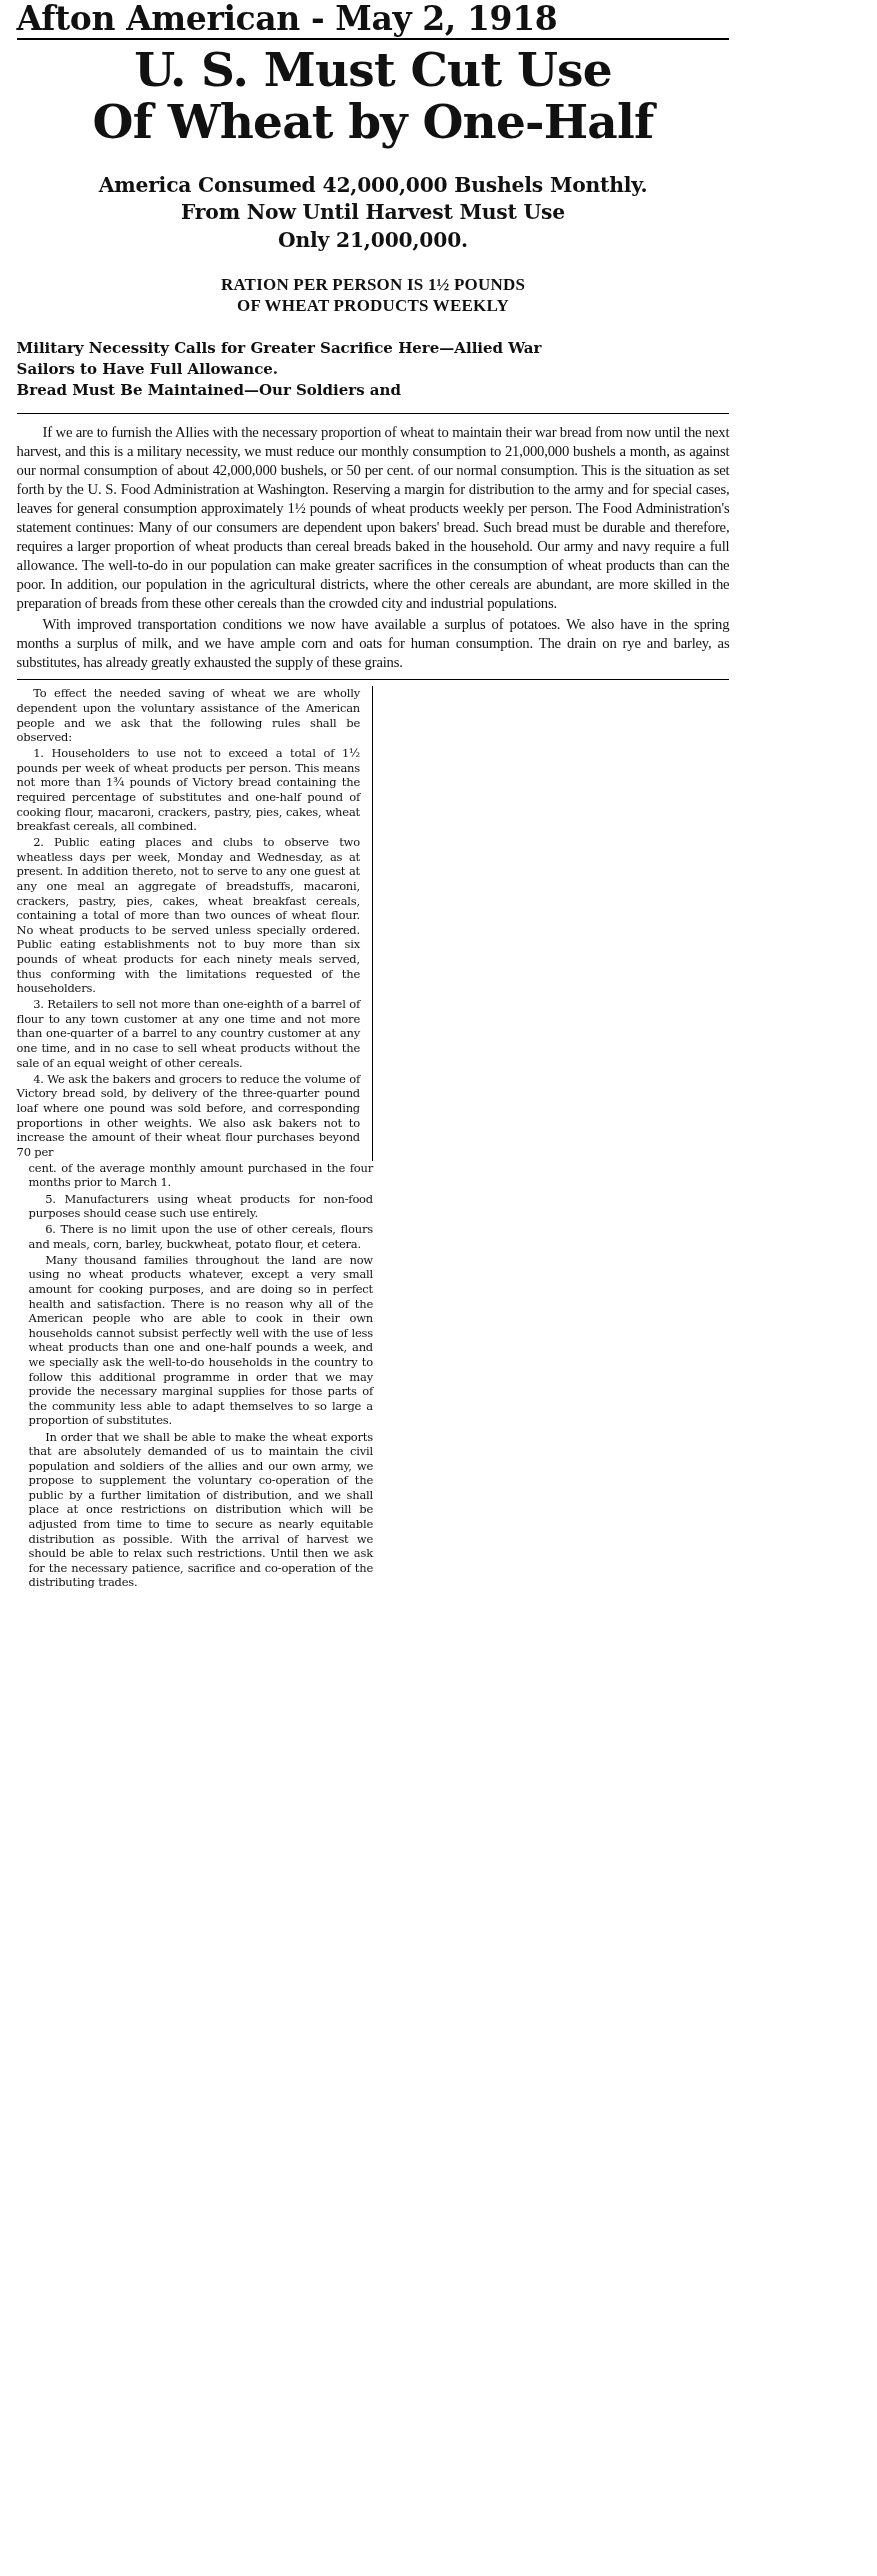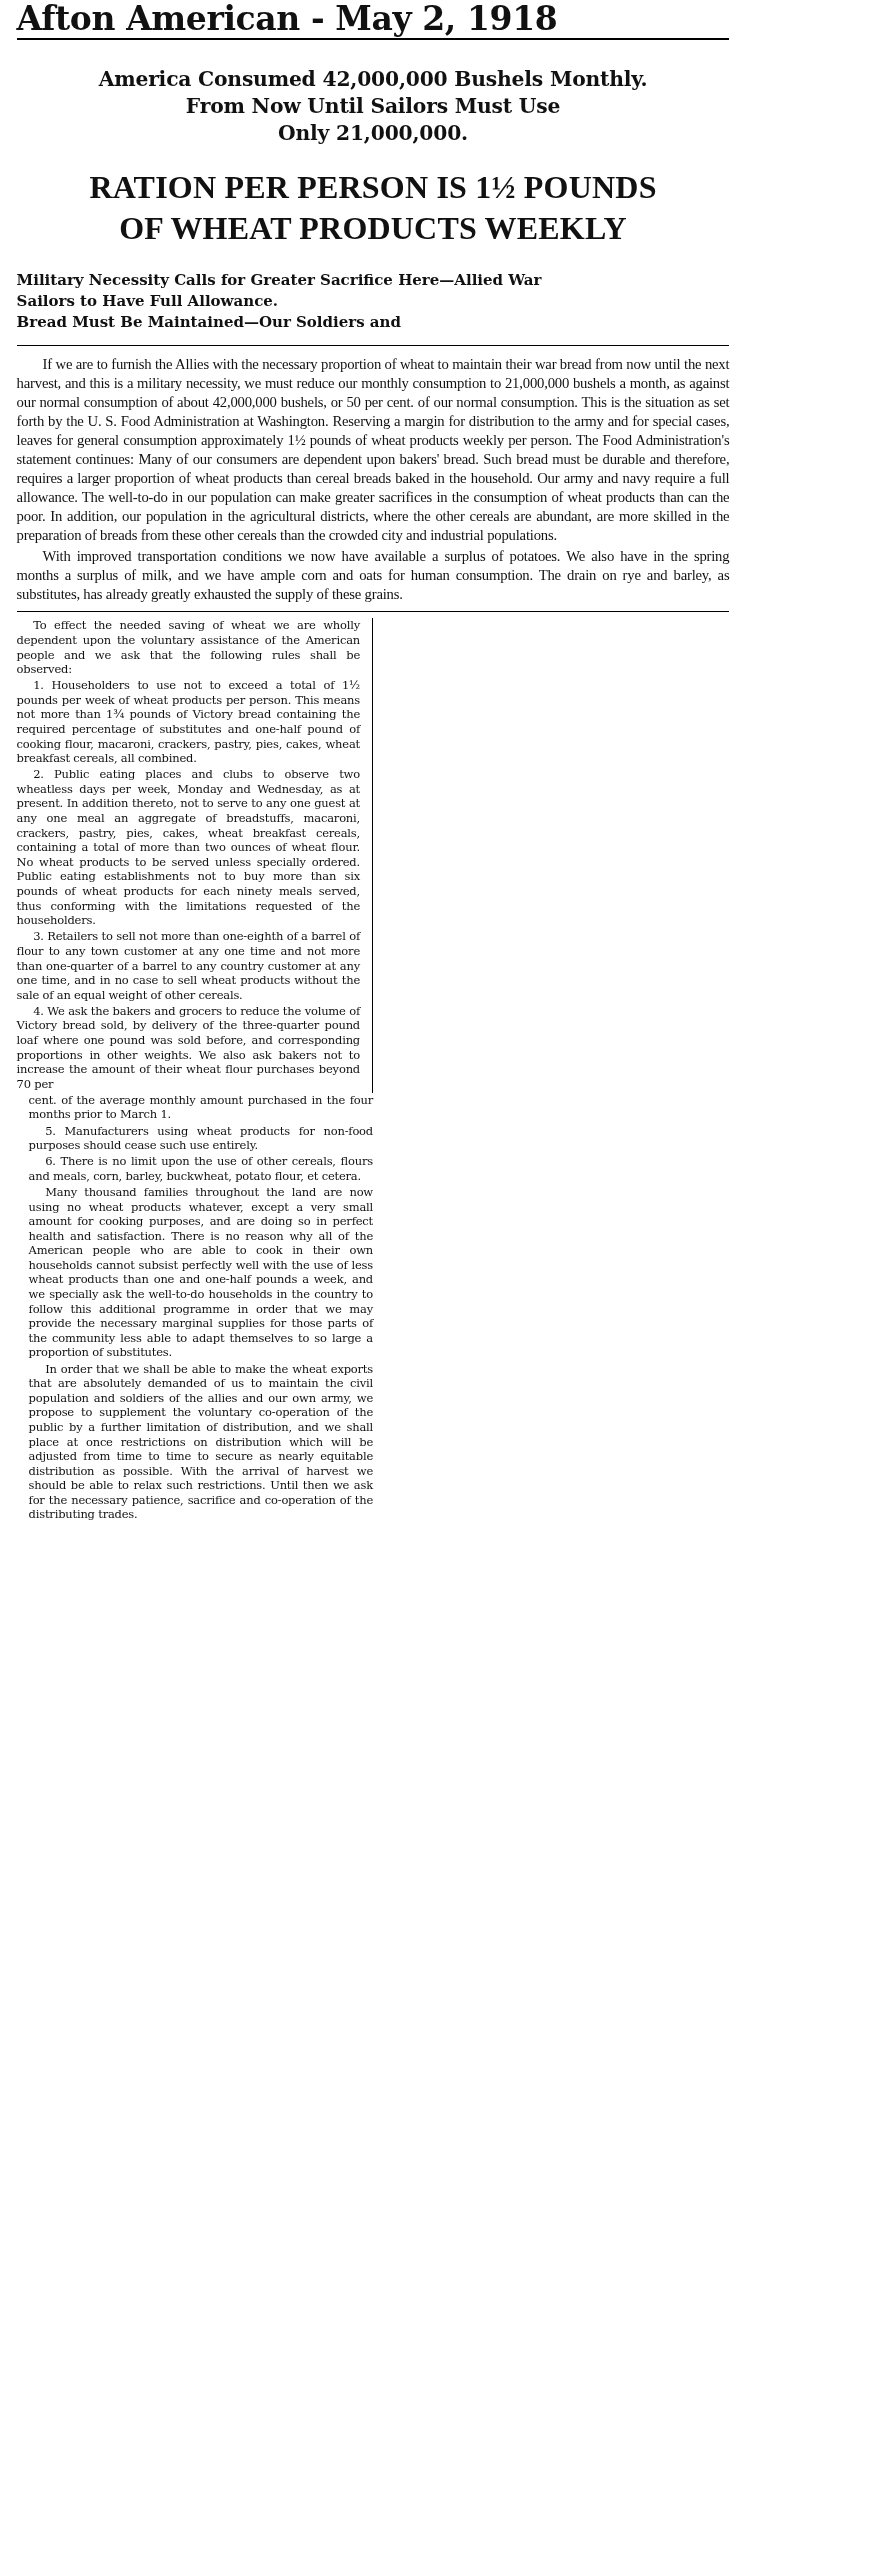--- a/index.html
+++ b/index.html
@@ -55,21 +55,21 @@
     line-height: 1.35;
     text-align: center;
     margin: 26px 0 0 0;
     letter-spacing: -0.2px;
   }
   .subhead1 span { display:block; }
 
   .subhead2 {
     font-family: "Liberation Serif", serif;
     font-weight: bold;
-    font-size: 32px;
+    font-size: 17px;
     line-height: 1.28;
     text-align: center;
     margin: 19.6px 0 0 0;
     letter-spacing: 0.2px;
   }
   .subhead2 span { display:block; }
 
   .subhead3 {
     font-family: "DejaVu Serif", serif;
     font-weight: bold;
@@ -130,24 +130,28 @@
 </style>
 </head>
 <body>
 
 <div class="page">
 
   <div class="masthead">
     <div class="masthead-title">Afton American - May 2, 1918</div>
   </div>
 
+  <div class="headline">
+    <span class="l1">U. S. Must Cut Use</span>
+    <span class="l2">Of Wheat by One-Half</span>
+  </div>
 
   <div class="subhead1">
     <span>America Consumed 42,000,000 Bushels Monthly.</span>
-    <span>From Now Until Sailors Must Use</span>
+    <span>From Now Until Harvest Must Use</span>
     <span>Only 21,000,000.</span>
   </div>
 
   <div class="subhead2">
     <span>RATION PER PERSON IS 1½ POUNDS</span>
     <span>OF WHEAT PRODUCTS WEEKLY</span>
   </div>
 
   <div class="subhead3">
     <span>Military Necessity Calls for Greater Sacrifice Here—Allied War</span>

